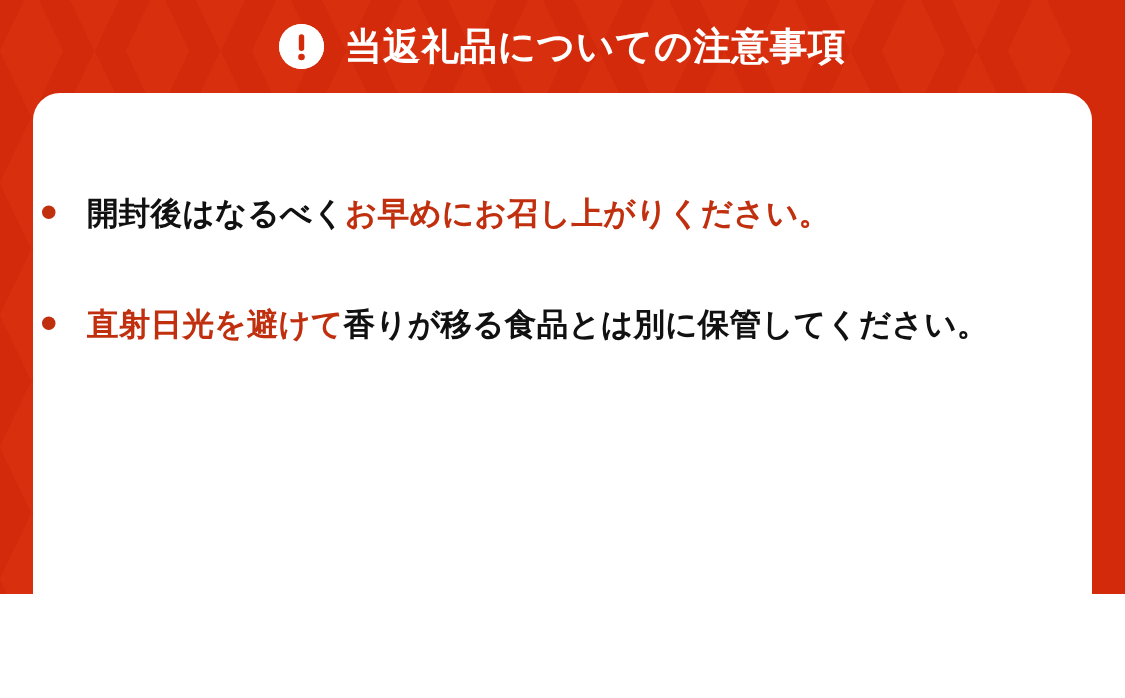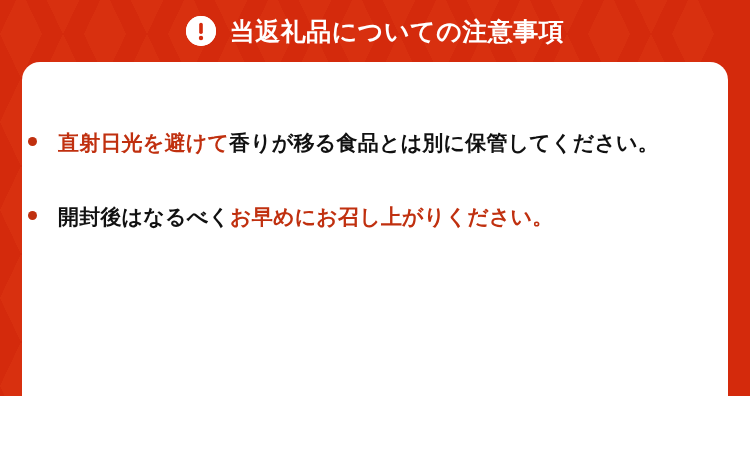--- a/index.html
+++ b/index.html
@@ -382,27 +382,27 @@
 
   <div class="card"></div>
 
   <div class="notes">
 
     <div class="note-item">
       <span class="bullet">
           <i></i>
         </span>
       <span class="note-text">
-        <span class="em-red">直射日光を避けて</span><span class="em-black">香りが移る食品とは別に保管してください。</span>
+        <span class="em-black">開封後はなるべく</span><span class="em-red">お早めにお召し上がりください。</span>
       </span>
     </div>
 
     <div class="note-item">
       <span class="bullet">
           <i></i>
         </span>
       <span class="note-text">
-        <span class="em-black">開封後はなるべく</span><span class="em-red">お早めにお召し上がりください。</span>
+        <span class="em-red">直射日光を避けて</span><span class="em-black">香りが移る食品とは別に保管してください。</span>
       </span>
     </div>
 
   </div>
 </div>
 
 </body></html>

